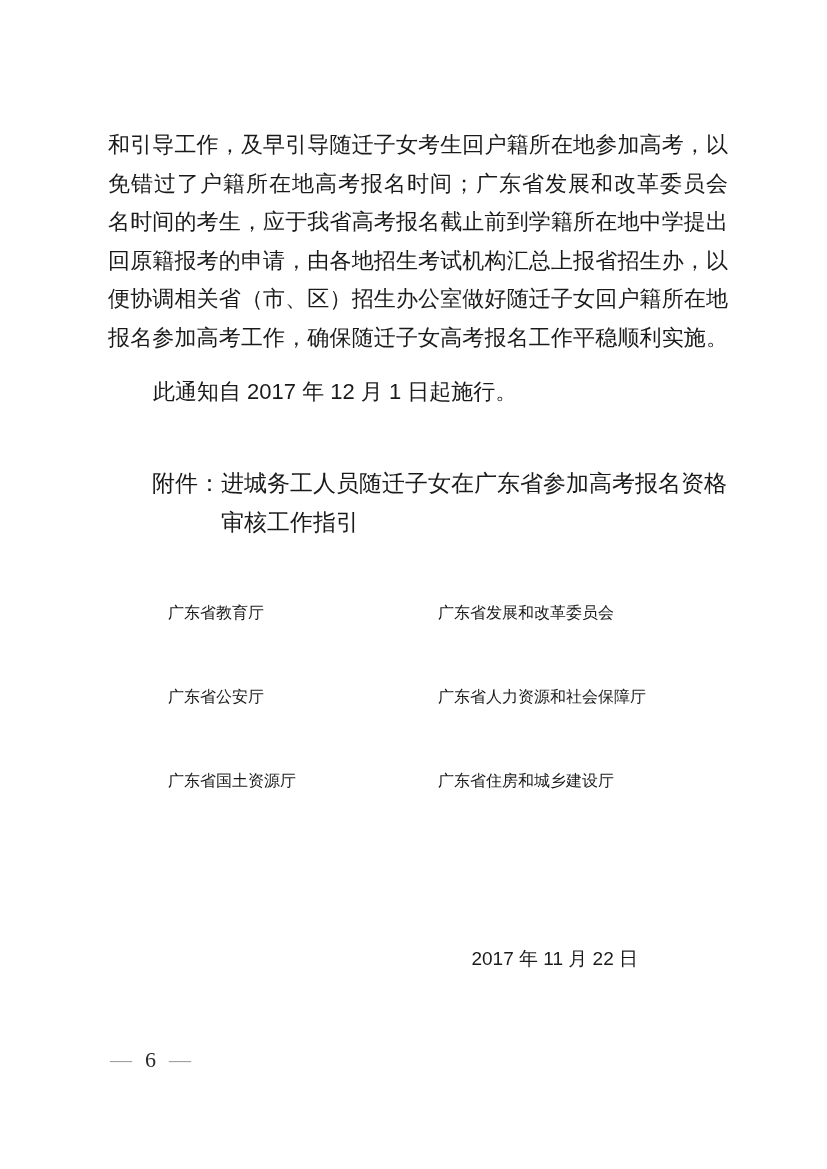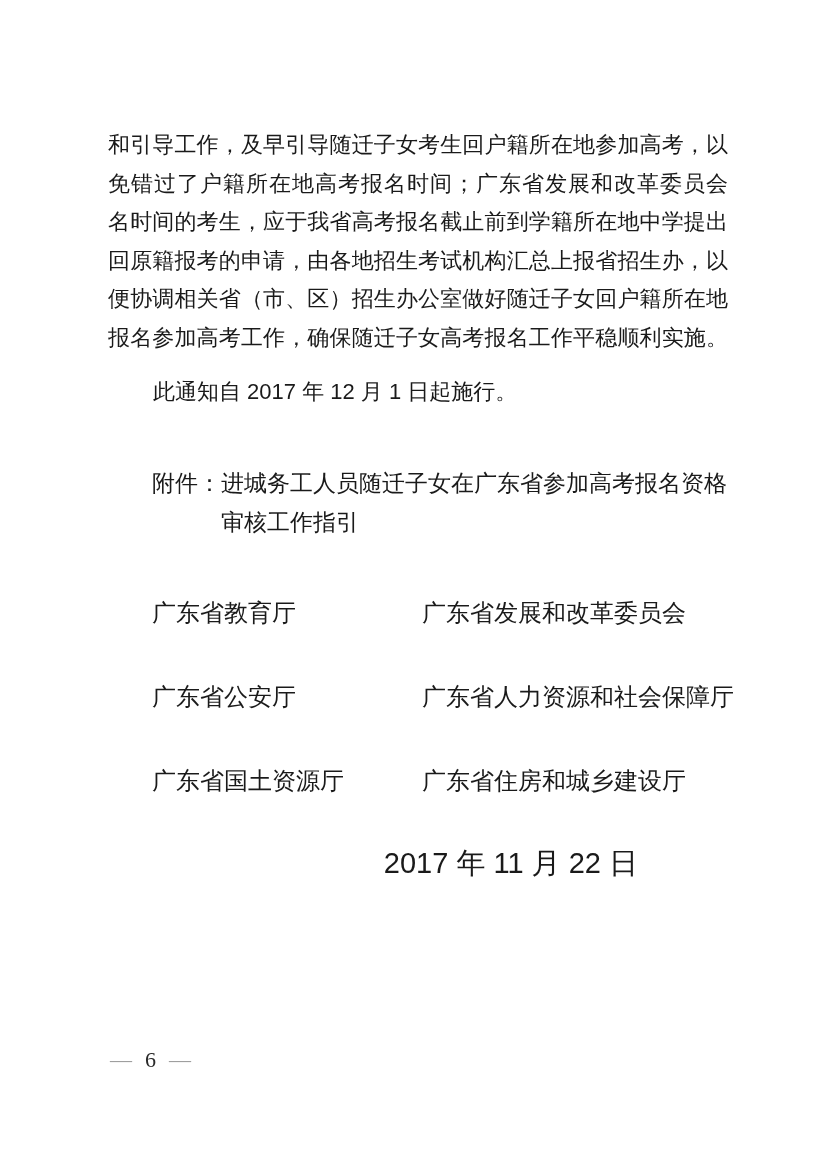--- a/index.html
+++ b/index.html
@@ -17,27 +17,27 @@
   }
   .line { line-height:38.5px; height:38.5px; white-space:nowrap; }
   .j { text-align:justify; text-align-last:justify; white-space:normal; }
   .indent { padding-left:45px;margin-top:16px; }
   .attachment {
     position:absolute; left:152px; top:440px; width:580px;
     display:flex; font-size:23px; line-height:38.5px;margin-top:24px;
   }
   .att-label { white-space:nowrap; flex:0 0 auto; }
   .att-title div { line-height:38.5px; }
-  .signatories { position:absolute; left:152px; top:597px; width:600px; font-size:24px; }
+  .signatories { position:absolute; left:168px; top:597px; width:600px; font-size:16px; }
   .sig-row { display:flex; height:32px; line-height:32px; margin-bottom:52px; }
   .sig-left { flex:0 0 270px; }
   .sig-right { flex:1 1 auto; white-space:nowrap; }
   .date-line {
-    position:absolute; top:846px; right:189px;
-    font-size:29px; line-height:34px; white-space:nowrap;text-align:right;
+    position:absolute; top:942px; right:189px;
+    font-size:19px; line-height:34px; white-space:nowrap;text-align:right;
   }
   .page-footer {
     position:absolute; left:110px; top:1046px;
     display:flex; align-items:center; gap:13px;
     font-family:"Liberation Serif", serif;
     font-size:22px; line-height:28px;
     color:#2a2a2a;
   }
   .dash { color:#9a9a9a; letter-spacing:0; }
 </style>

